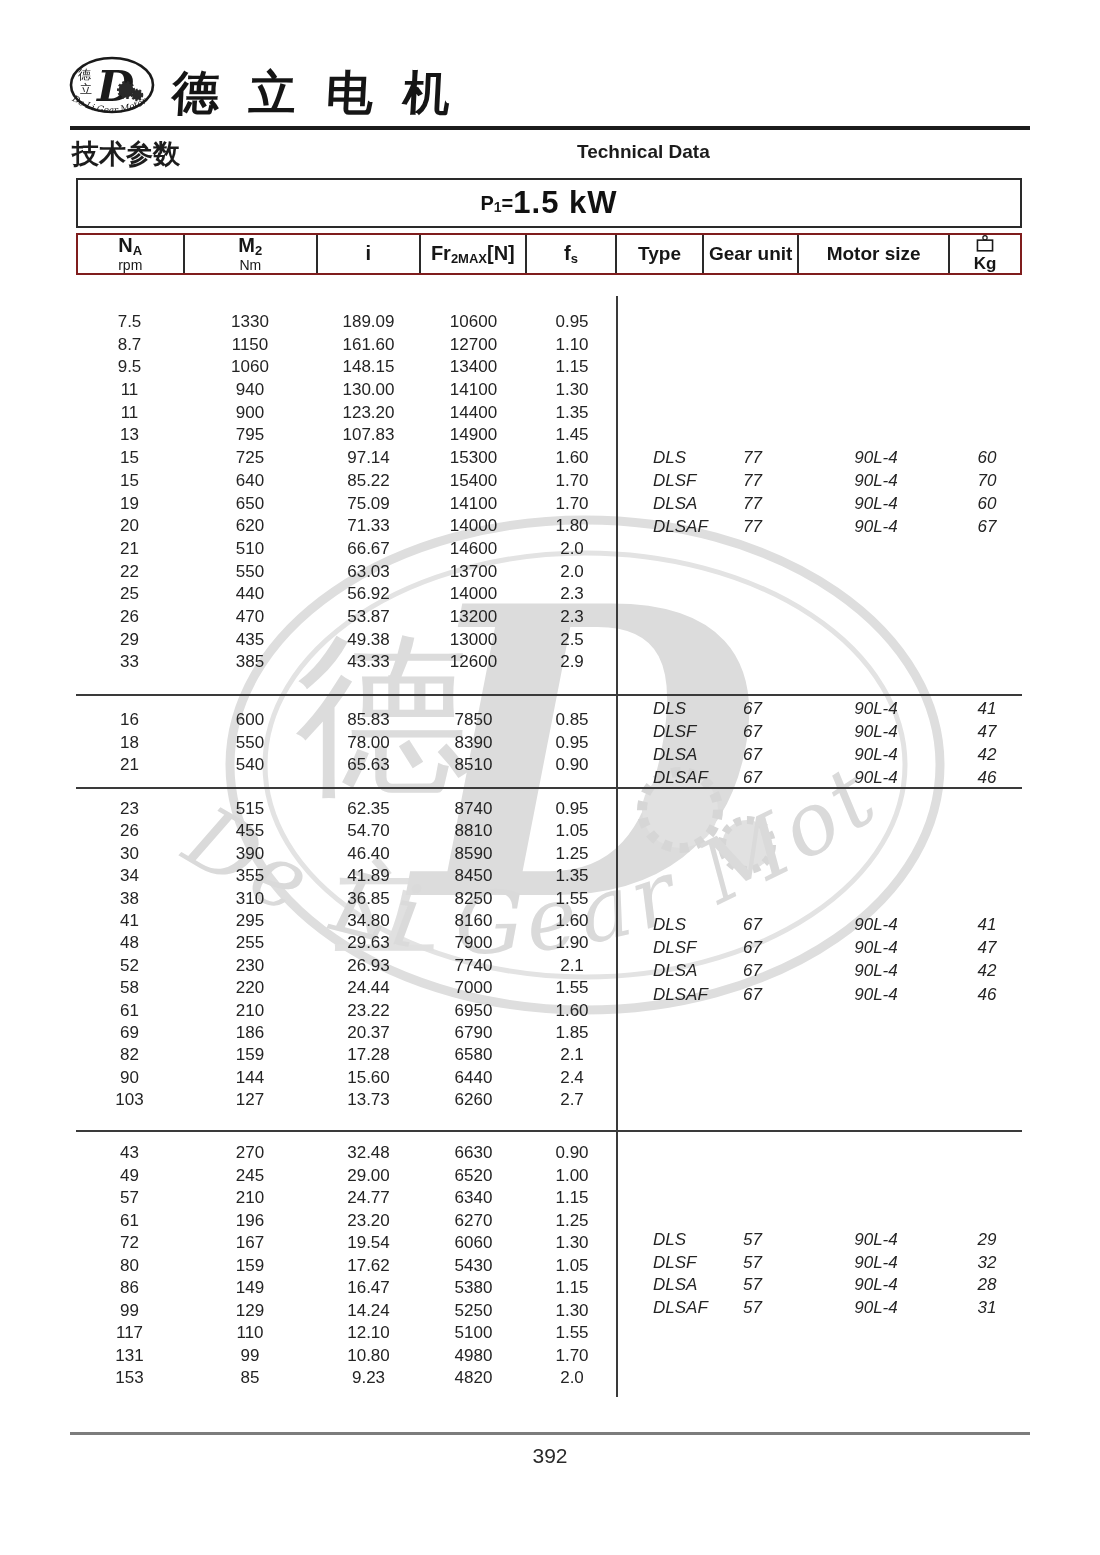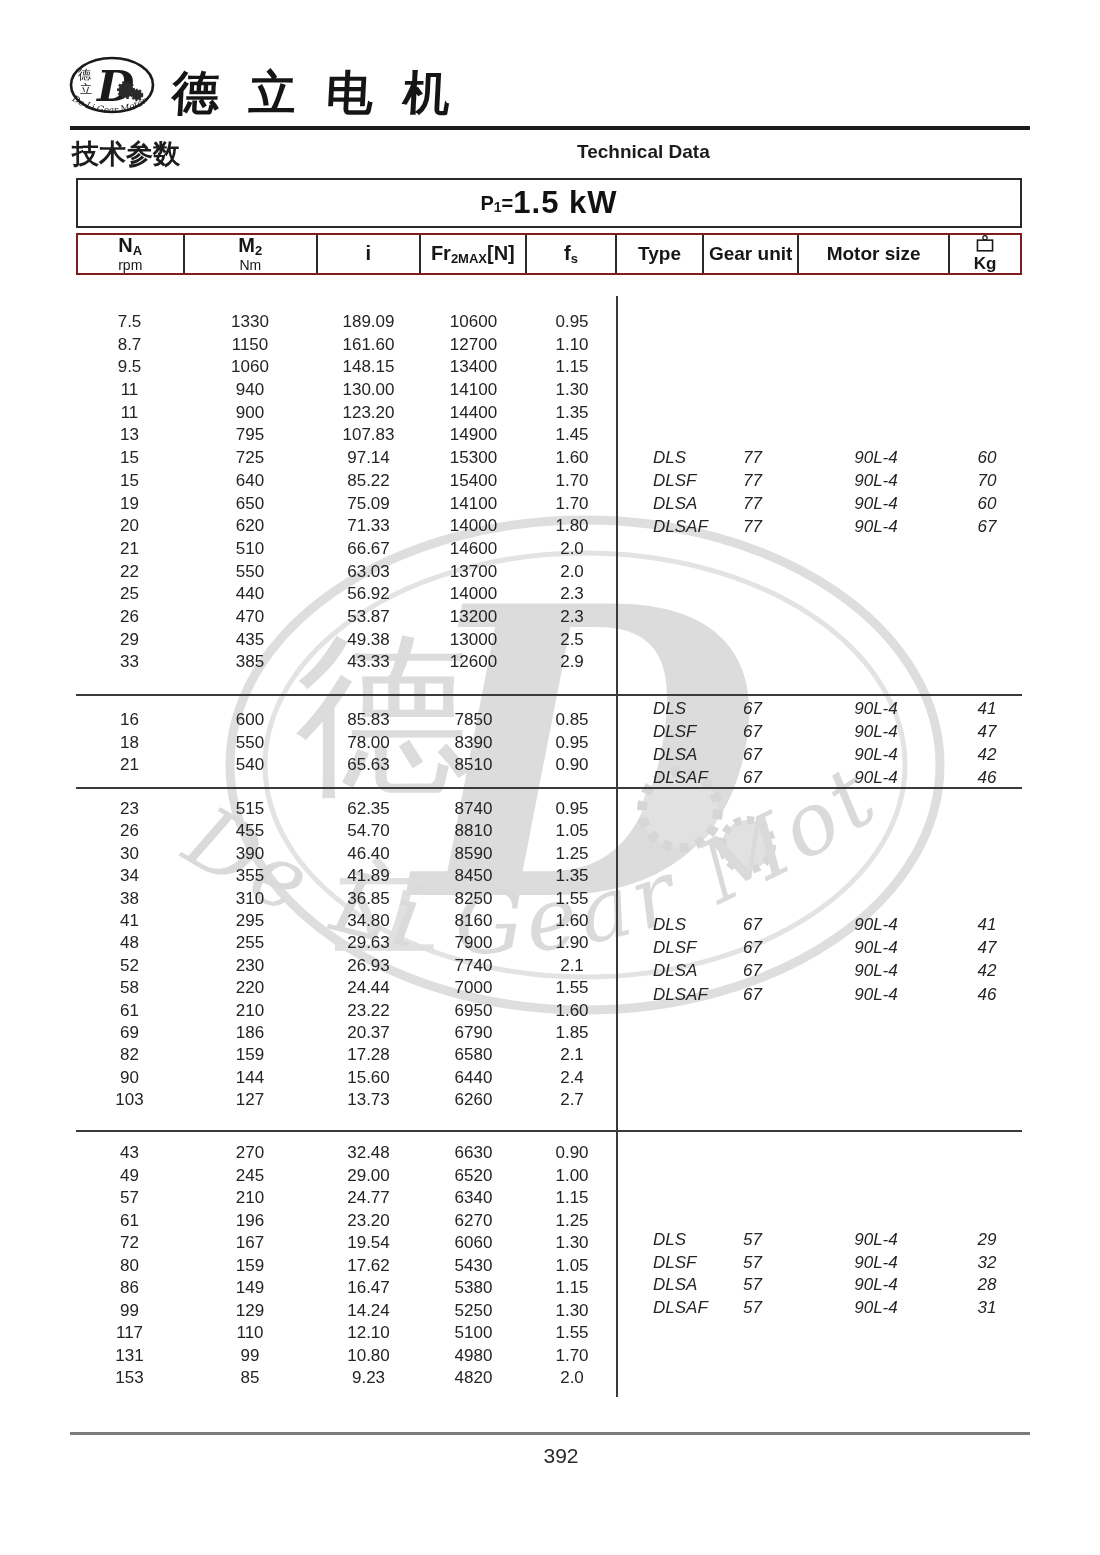--- a/index.html
+++ b/index.html
@@ -64,21 +64,21 @@
   .trows{position:absolute; left:617px; width:405px; z-index:1;}
   .trow{display:flex; align-items:center; height:var(--rh);font-style:italic;}
   .tc{display:block; font-size:17px; color:#242424; box-sizing:border-box;}
   .tc0{width:88px; text-align:left; padding-left:36px;}
   .tc1{width:95px; text-align:center;}
   .tc2{width:152px; text-align:center;}
   .tc3{width:70px; text-align:center;}
 
   
   .footer-rule{position:absolute; left:70px; top:1432px; width:960px; height:3px; background:#7c7c7c;}
-  .page-number{position:absolute; left:88px; top:1444px; width:946px; text-align:center;
+  .page-number{position:absolute; left:77px; top:1444px; width:946px; text-align:center;
     font-size:21px; color:#2a2a2a; z-index:1;}
 </style>
 </head>
 <body>
 
 <div class="page">
 
   <svg class="watermark" width="880" height="660" viewBox="0 0 880 660" aria-hidden="true">
     <g font-family="DejaVu Serif, serif">
       <ellipse cx="490" cy="340" rx="355" ry="245" fill="none" stroke="#dedede" stroke-width="9"></ellipse>

